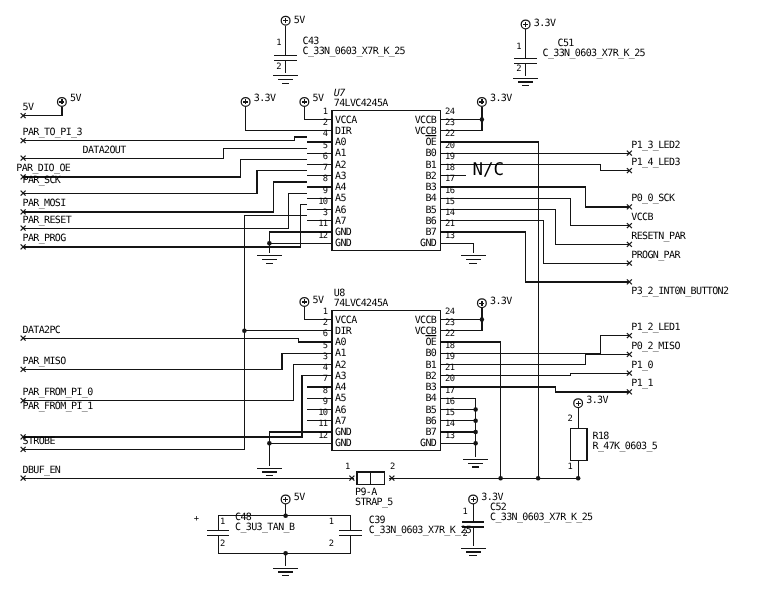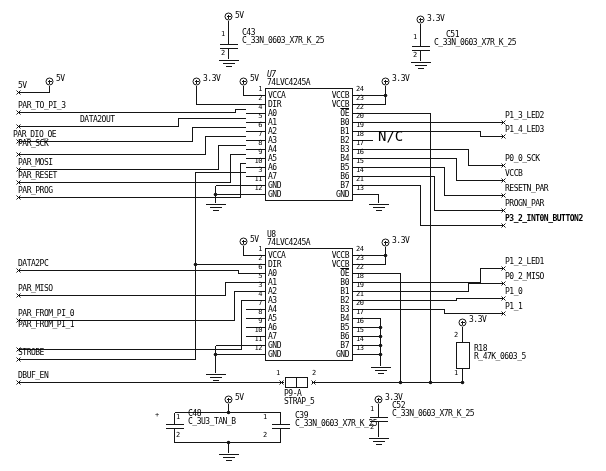--- a/index.html
+++ b/index.html
@@ -241,39 +241,39 @@
           <path d="M501,281 L505,285 M501,285 L505,281" shape-rendering="auto"></path>
           <path d="M501,296 L505,300 M501,300 L505,296" shape-rendering="auto"></path>
           <path d="M501,311 L505,315 M501,315 L505,311" shape-rendering="auto"></path>
           <path d="M279,380 L283,384 M279,384 L283,380" shape-rendering="auto"></path>
           <path d="M311,380 L315,384 M311,384 L315,380" shape-rendering="auto"></path>
         </g>
       </g>
     </svg>
     <div class="t" style="left: 18px; top: 81px;">5V</div>
     <div class="t" style="left: 18px; top: 101px;">PAR_TO_PI_3</div>
-    <div class="t" style="left: 32px; top: 115px; padding-left: 48px;">DATA2OUT</div>
+    <div class="t" style="left: 18px; top: 115px; padding-left: 48px;">DATA2OUT</div>
     <div class="t" style="left: 13px; top: 130px;">PAR_DIO_OE</div>
     <div class="t" style="left: 18px; top: 139px;">PAR_SCK</div>
     <div class="t" style="left: 18px; top: 158px;">PAR_MOSI</div>
     <div class="t" style="left: 18px; top: 171px;">PAR_RESET</div>
     <div class="t" style="left: 18px; top: 186px;">PAR_PROG</div>
     <div class="t" style="left: 18px; top: 259px;">DATA2PC</div>
     <div class="t" style="left: 18px; top: 284px;">PAR_MISO</div>
     <div class="t" style="left: 18px; top: 309px;">PAR_FROM_PI_0</div>
     <div class="t" style="left: 18px; top: 320px;">PAR_FROM_PI_1</div>
     <div class="t" style="left: 18px; top: 348px; text-align: right;">STROBE</div>
     <div class="t" style="left: 18px; top: 371px;">DBUF_EN</div>
     <div class="t" style="left: 505px; top: 111px;">P1_3_LED2</div>
     <div class="t" style="left: 505px; top: 125px;">P1_4_LED3</div>
     <div class="t" style="left: 505px; top: 154px;">P0_0_SCK</div>
     <div class="t" style="left: 505px; top: 169px;">VCCB</div>
     <div class="t" style="left: 505px; top: 184px;">RESETN_PAR</div>
     <div class="t" style="left: 505px; top: 199px;">PROGN_PAR</div>
-    <div class="t" style="left: 505px; top: 214px; font-weight: bold;">P3_2_INT0N_BUTTON2</div>
+    <div class="t" style="left: 505px; top: 228px;">P3_2_INT0N_BUTTON2</div>
     <div class="t" style="left: 505px; top: 257px;">P1_2_LED1</div>
     <div class="t" style="left: 505px; top: 272px;">P0_2_MISO</div>
     <div class="t" style="left: 505px; top: 287px;">P1_0</div>
     <div class="t" style="left: 505px; top: 302px;">P1_1</div>
     <div class="t" style="left: 56px; top: 74px;">5V</div>
     <div class="t" style="left: 235px; top: 11px;">5V</div>
     <div class="t" style="left: 427px; top: 14px;">3.3V</div>
     <div class="t" style="left: 203px; top: 74px;">3.3V</div>
     <div class="t" style="left: 250px; top: 74px;">5V</div>
     <div class="t" style="left: 392px; top: 74px;">3.3V</div>

